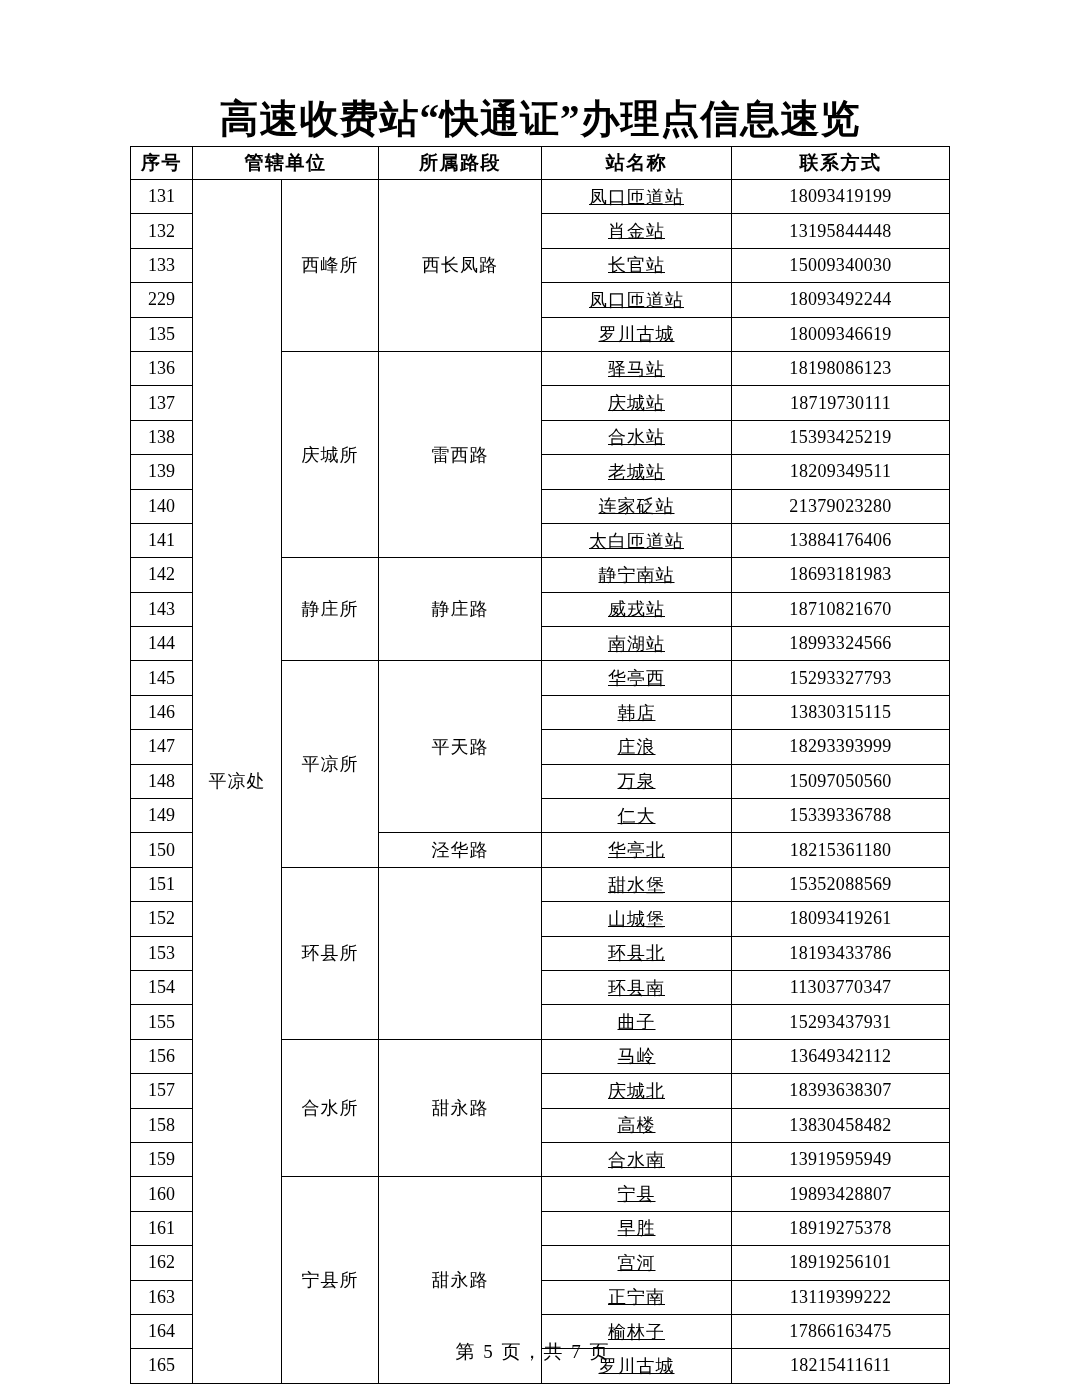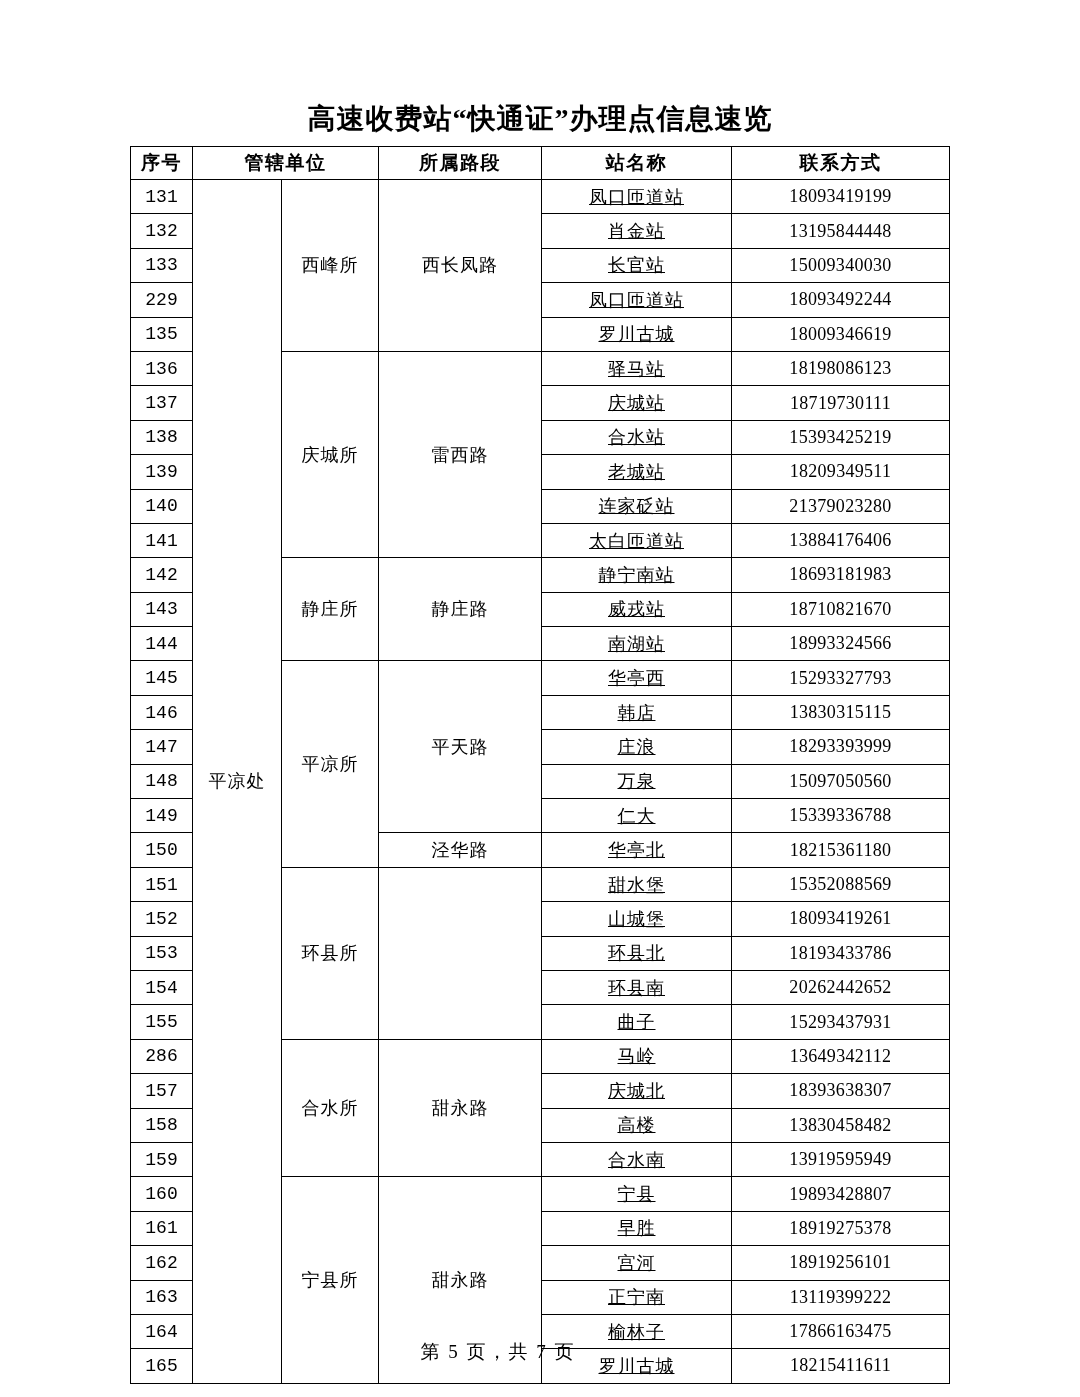--- a/index.html
+++ b/index.html
@@ -24,21 +24,21 @@
     width: 1080px;
     height: 1397px;
   }
 
   .doc-title {
     position: absolute;
     left: 0;
     top: 100px;
     width: 1080px;
     text-align: center;
-    font-size: 28px;
+    font-size: 39px;
     line-height: 38px;
     font-weight: 700;
     letter-spacing: 1px;
     font-family: "Liberation Serif", "DejaVu Serif", serif;
   }
 
   .table-wrap {
     position: absolute;
     left: 130px;
     top: 146px;
@@ -69,21 +69,21 @@
     letter-spacing: 1.5px;
   }
 
   table.info-table tbody td {
     height: 33.4px;
     font-size: 18px;
   }
 
   td.col-idx {
     font-size: 17px;
-    font-family: Liberation Mono, monospace;
+    font-family: Liberation Serif, serif;
   }
 
   td.col-phone {
     font-size: 17px;
     letter-spacing: 0.3px;
   }
 
   td.col-unit, td.col-office, td.col-road {
     font-size: 18px;
     letter-spacing: 1px;
@@ -96,20 +96,21 @@
   }
 
   .footer-note {
     position: absolute;
     left: 0;
     top: 1339px;
     width: 996px;
     text-align: center;
     font-size: 19px;
     letter-spacing: 2px;
+    padding-left: 35px;
   }
 </style>
 </head>
 <body>
 
 <div class="page">
 
   <div class="doc-title">高速收费站“快通证”办理点信息速览</div>
 
   <div class="table-wrap">
@@ -255,29 +256,29 @@
             <td class="col-phone">18093419261</td>
           </tr>
           <tr>
             <td class="col-idx">153</td>
             <td class="col-station">环县北</td>
             <td class="col-phone">18193433786</td>
           </tr>
           <tr>
             <td class="col-idx">154</td>
             <td class="col-station">环县南</td>
-            <td class="col-phone">20262442652</td>
+            <td class="col-phone">11303770347</td>
           </tr>
           <tr>
             <td class="col-idx">155</td>
             <td class="col-station">曲子</td>
             <td class="col-phone">15293437931</td>
           </tr>
           <tr>
-            <td class="col-idx">286</td>
+            <td class="col-idx">156</td>
             <td class="col-office" rowspan="4">合水所</td>
             <td class="col-road" rowspan="4">甜永路</td>
             <td class="col-station">马岭</td>
             <td class="col-phone">13649342112</td>
           </tr>
           <tr>
             <td class="col-idx">157</td>
             <td class="col-station">庆城北</td>
             <td class="col-phone">18393638307</td>
           </tr>

